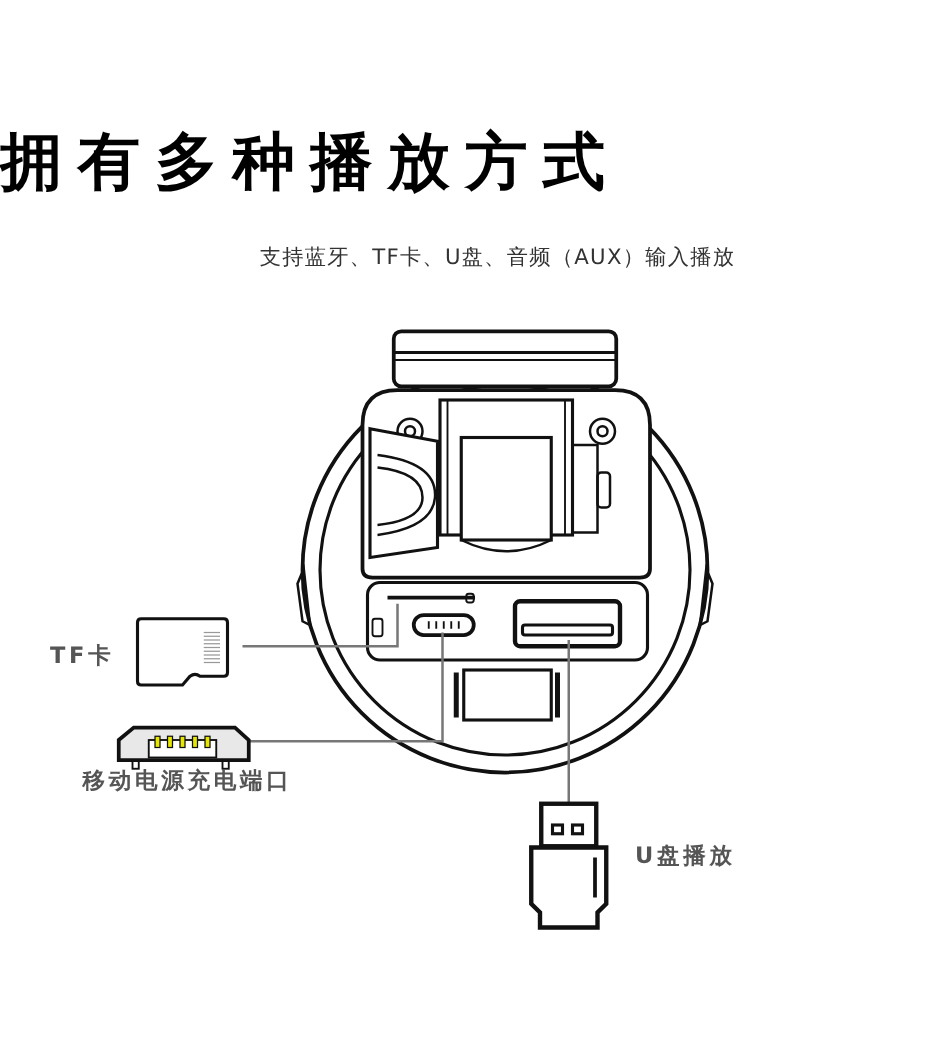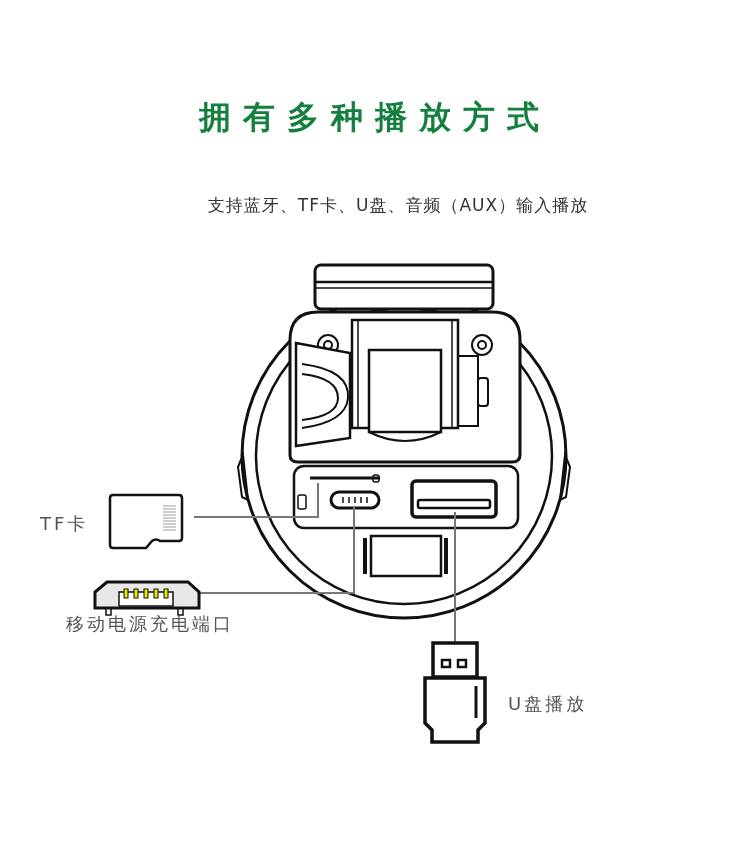--- a/index.html
+++ b/index.html
@@ -1,25 +1,25 @@
 <!DOCTYPE html>
 <html><head>
 <meta charset="utf-8">
 <style>
   html, body { margin: 0; padding: 0; background: #ffffff; }
   body { width: 750px; height: 850px; position: relative; overflow: hidden;
          font-family: "DejaVu Sans", "Liberation Sans", sans-serif; }
-  .title { position: absolute; left: 0; width: 750px; top: 96px; text-align: center;
-           font-size: 32px; font-weight: bold; color: #15803d; letter-spacing: 12px; }
+  .title { position: absolute; left: 0; width: 750px; top: 96px; text-align: left;
+           font-size: 50px; font-weight: bold; color: #000000; letter-spacing: 12px; }
   .subtitle { position: absolute; left: 0; width: 796px; top: 194px; text-align: center;
               font-size: 17px; color: #333333; letter-spacing: 1px; }
-  .label { position: absolute; font-weight: normal; color: #555555; font-size: 18px; letter-spacing: 3px; }
+  .label { position: absolute; font-weight: bold; color: #555555; font-size: 18px; letter-spacing: 3px; }
   .lbl-tf { left: 40px; top: 512px; }
   .lbl-power { left: 66px; top: 612px; }
-  .lbl-usb { left: 508px; top: 692px; }
+  .lbl-usb { left: 508px; top: 672px; }
   svg.diagram { position: absolute; left: 0; top: 0; }
 </style>
 </head>
 <body>
 
 <div class="title">拥有多种播放方式</div>
 <div class="subtitle">支持蓝牙、TF卡、U盘、音频（AUX）输入播放</div>
 
 <svg class="diagram" width="750" height="850" viewBox="0 0 750 850">
 

